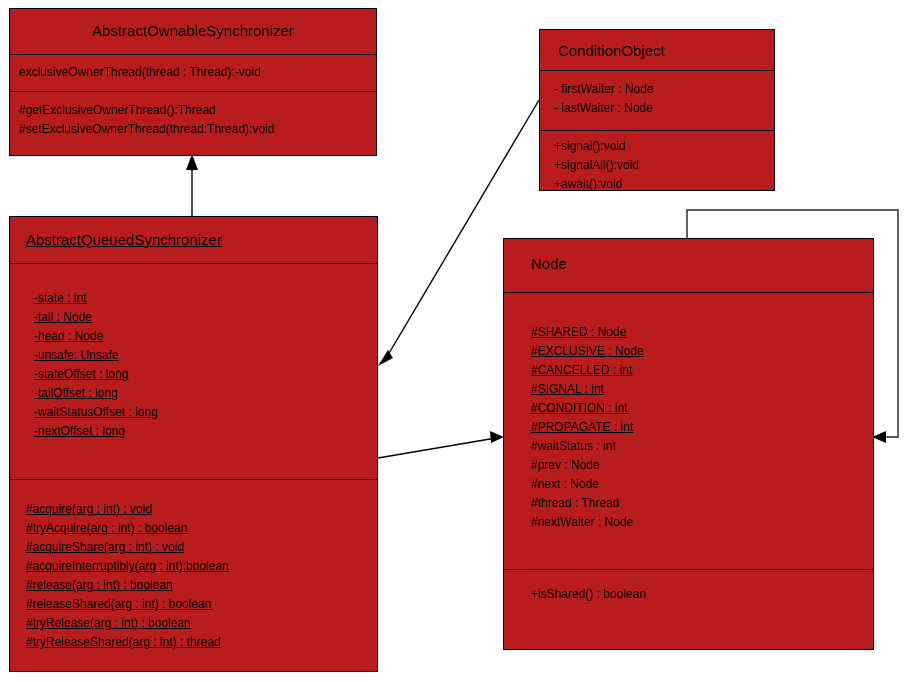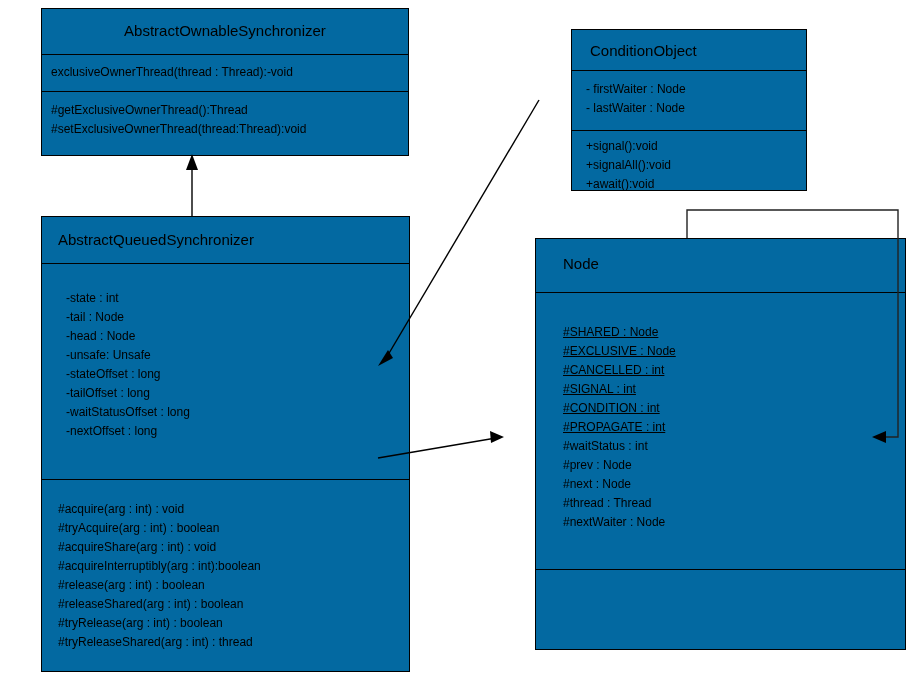--- a/index.html
+++ b/index.html
@@ -16,23 +16,22 @@
     position: relative;
     width: 910px;
     height: 682px;
     background: #ffffff;
     overflow: hidden;
   }
   .uml-class {
     position: absolute;
     box-sizing: border-box;
     border: 1.5px solid #000000;
-    background: #0369a1;
+    background: #b91c1c;
     z-index: 3;
-    margin-left: 32px;
   }
   .compartment {
     box-sizing: border-box;
     position: relative;
   }
   .compartment + .compartment {
     border-top: 1.5px solid #000000;
   }
   .class-title {
     font-size: 15px;
@@ -101,20 +100,21 @@
     height: 62px;
     padding: 6px 0 0 14px;
   }
 
   
   #class-aqs {
     left: 9px;
     top: 216px;
     width: 369px;
     height: 456px;
+    text-decoration: underline;
   }
   #class-aqs .c-title {
     height: 46px;
     padding: 13px 0 0 16px;
   }
   #class-aqs .c-attrs {
     height: 216px;
     padding: 25px 0 0 24px;
   }
   #class-aqs .c-ops {
@@ -253,20 +253,21 @@
         <li class="static-member">#PROPAGATE : int</li>
         <li>#waitStatus : int</li>
         <li>#prev : Node</li>
         <li>#next : Node</li>
         <li>#thread : Thread</li>
         <li>#nextWaiter : Node</li>
       </ul>
     </div>
     <div class="compartment c-ops">
       <ul class="member-list">
+        <li>+isShared() : boolean</li>
       </ul>
     </div>
   </div>
 
   <svg class="connector-svg" viewBox="0 0 910 682">
 
     <g>
       <line class="conn-line" x1="192" y1="216" x2="192" y2="161"></line>
       <polygon class="solid-arrowhead" points="192,154 186,170 198,170"></polygon>
     </g>

